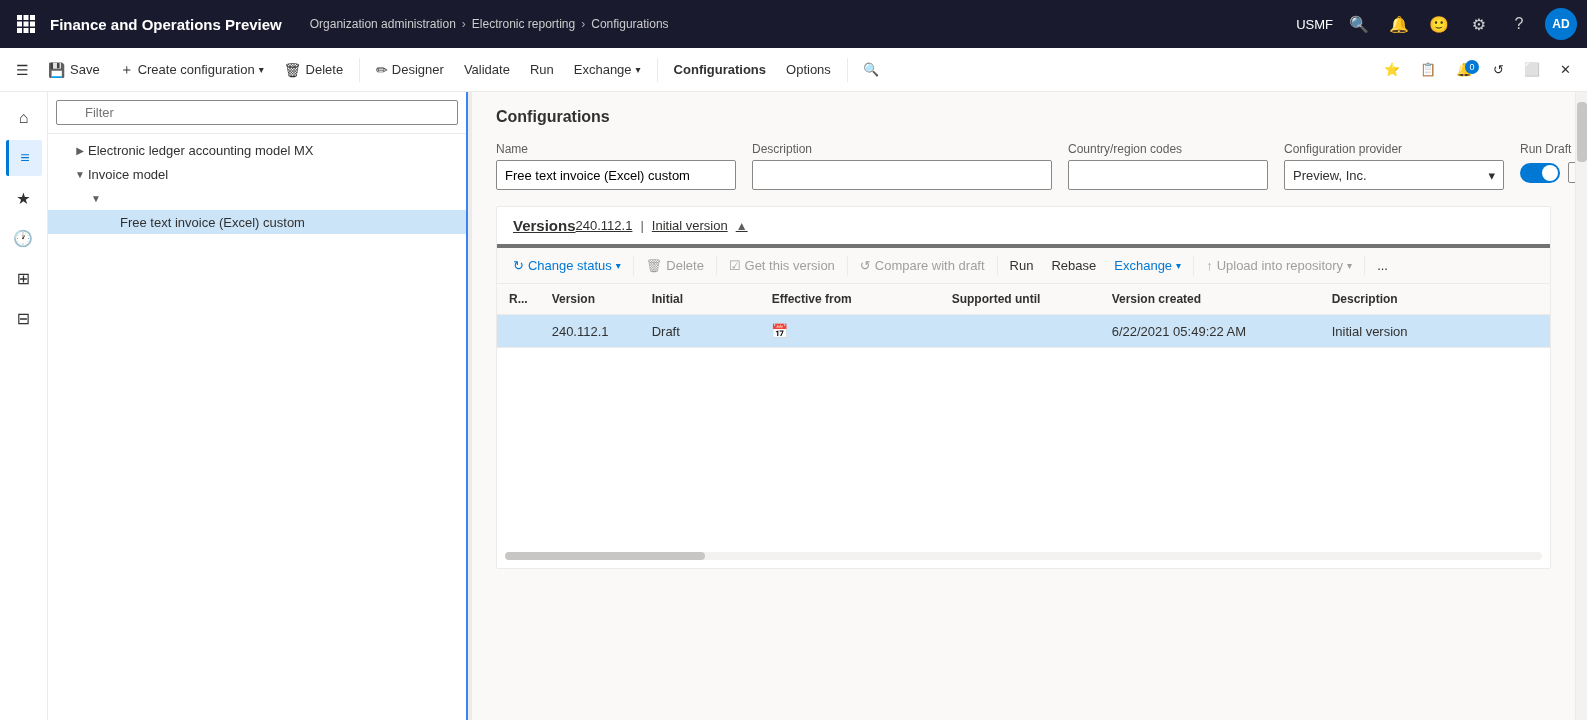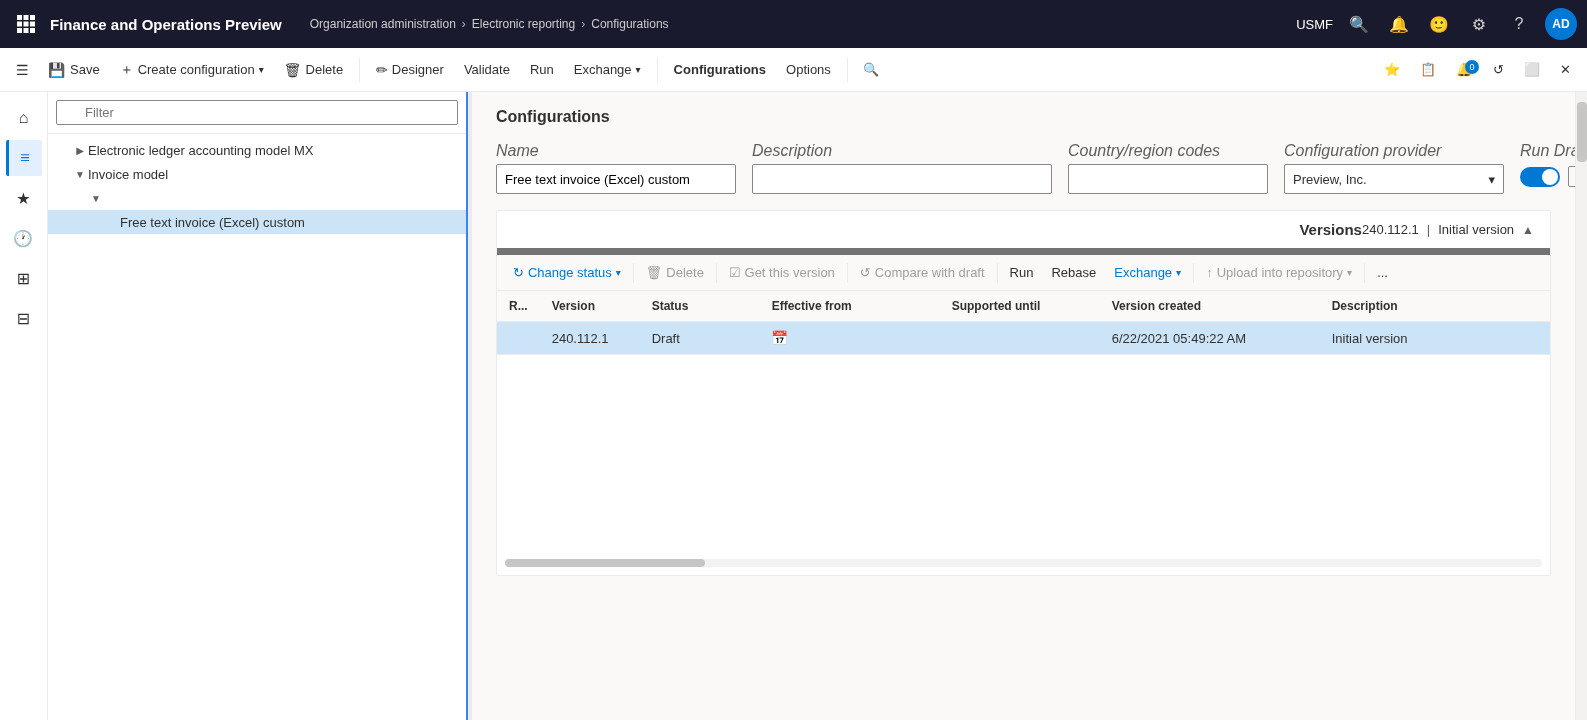--- a/index.html
+++ b/index.html
@@ -47,38 +47,38 @@
     .indent-3 { padding-left: 56px; }
     .resizer { width: 4px; background: #edebe9; cursor: col-resize; }
 
     
     .content-area { flex: 1; background: #faf9f8; overflow-y: auto; padding: 16px 24px; }
     .content-title { font-size: 16px; font-weight: 600; color: #323130; margin-bottom: 16px; }
 
     
     .form-row { display: flex; gap: 16px; margin-bottom: 16px; align-items: flex-start; }
     .form-field { display: flex; flex-direction: column; gap: 4px; }
-    .form-field label { font-size: 16px; color: #605e5c; font-weight: 400; font-style: italic; }
+    .form-field label { font-size: 12px; color: #605e5c; font-weight: 400; }
     .form-field input, .form-field .select-field { border: 1px solid #8a8886; border-radius: 2px; padding: 4px 8px; font-size: 13px; background: #fff; height: 30px; }
     .field-name { width: 240px; }
     .field-desc { width: 300px; }
     .field-country { width: 200px; }
     .field-provider { width: 220px; position: relative; }
     .select-field { display: flex; align-items: center; justify-content: space-between; cursor: pointer; padding: 4px 8px; border: 1px solid #8a8886; }
 
     
     .run-draft-row { display: flex; flex-direction: column; gap: 6px; }
     .toggle-row { display: flex; align-items: center; gap: 8px; }
     .toggle-switch { width: 40px; height: 20px; background: #0078d4; border-radius: 10px; position: relative; cursor: pointer; }
     .toggle-switch::after { content: ''; width: 16px; height: 16px; background: #fff; border-radius: 50%; position: absolute; top: 2px; right: 2px; transition: 0.2s; }
     .toggle-yes { font-size: 13px; font-weight: 500; color: #323130; border: 1px solid #8a8886; padding: 2px 8px; border-radius: 2px; }
 
     
     .versions-section { background: #fff; border: 1px solid #edebe9; border-radius: 2px; margin-top: 8px; }
-    .versions-header { display: flex; align-items: center; justify-content: flex-end; padding: 10px 16px; border-bottom: 7px solid #737373; }
+    .versions-header { display: flex; align-items: center; justify-content: flex-start; padding: 10px 16px; border-bottom: 4px solid #737373; text-decoration: underline; }
     .versions-title { font-size: 15px; font-weight: 600; }
     .versions-header-right { display: flex; align-items: center; gap: 8px; font-size: 13px; color: #605e5c; }
     .version-number { font-size: 13px; color: #323130; }
     .version-label { font-size: 13px; color: #323130; }
     .collapse-btn { cursor: pointer; color: #605e5c; font-size: 12px; }
 
     
     .versions-toolbar { display: flex; align-items: center; padding: 6px 8px; gap: 2px; border-bottom: 1px solid #edebe9; background: #faf9f8; flex-wrap: wrap; }
     .vt-btn { display: flex; align-items: center; gap: 4px; padding: 4px 8px; border: none; background: transparent; cursor: pointer; font-size: 13px; color: #323130; border-radius: 2px; white-space: nowrap; }
     .vt-btn.disabled { color: #a19f9d; cursor: default; }
@@ -322,21 +322,21 @@
           <span>...</span>
         </button>
       </div>
 
       <div class="versions-table-wrap">
         <table class="versions-table">
           <thead>
             <tr>
               <th class="col-r">R...</th>
               <th class="col-version">Version</th>
-              <th class="col-status">Status</th>
+              <th class="col-status">Initial</th>
               <th class="col-effective">Effective from</th>
               <th class="col-until">Supported until</th>
               <th class="col-created">Version created</th>
               <th class="col-desc">Description</th>
             </tr>
           </thead>
           <tbody>
             <tr class="selected-row">
               <td></td>
               <td>240.112.1</td>

